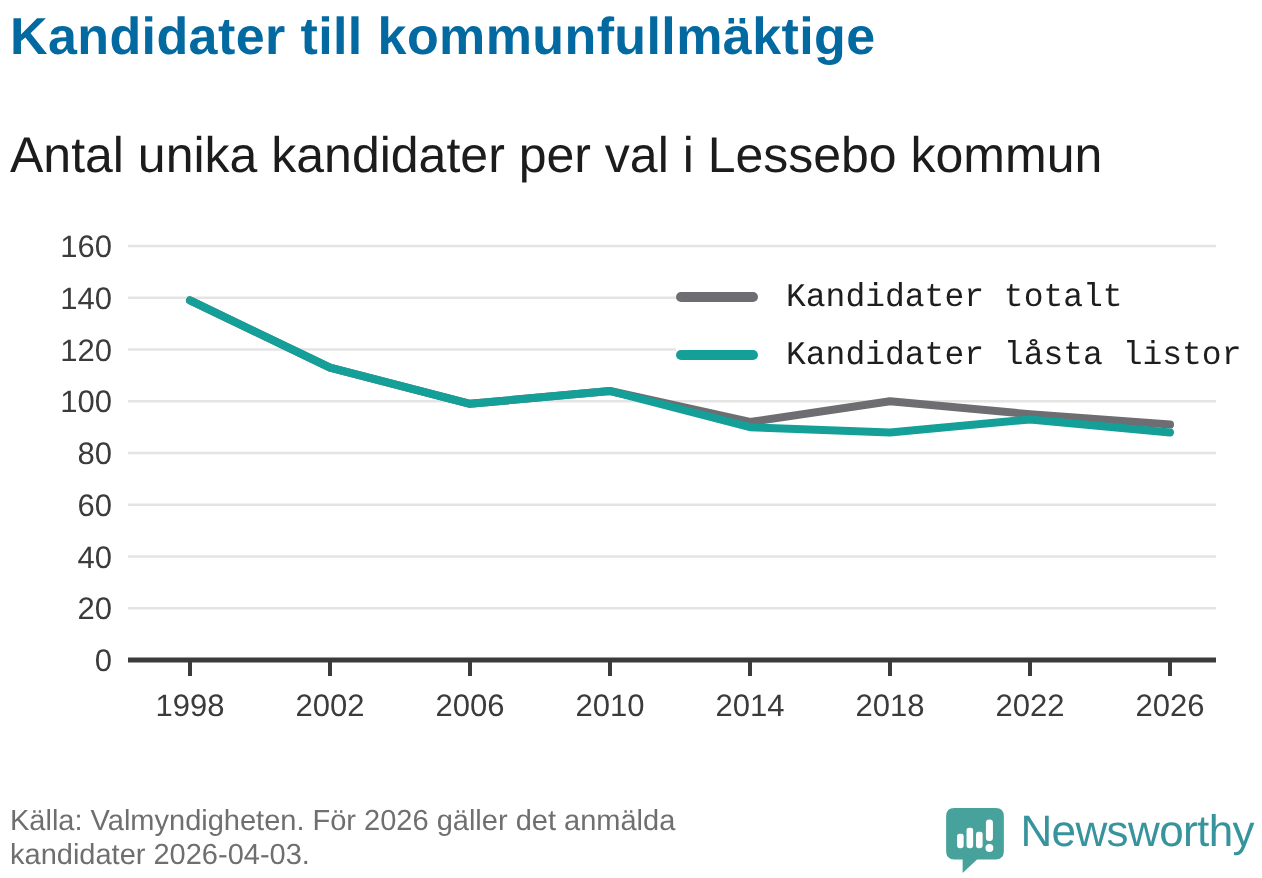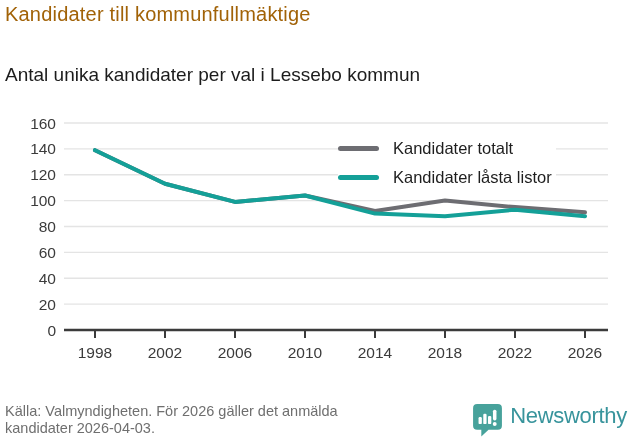--- a/index.html
+++ b/index.html
@@ -8,44 +8,45 @@
   .page {
     position: relative;
     width: 631px;
     height: 439px;
     background: #ffffff;
     overflow: hidden;
   }
   .title {
     position: absolute;
     left: 5px; top: 3px;
-    font-size: 20px;
-    font-weight: 400;
-    color: #a16207;
+    font-size: 26px;
+    font-weight: 700;
+    color: #0369a1;
     letter-spacing: 0.2px;
   }
   .subtitle {
     position: absolute;
     left: 5px; top: 64px;
-    font-size: 19px;
+    font-size: 25px;
     font-weight: 400;
     color: #1c1c1c;
   }
   .chart-wrap {
     position: absolute;
     left: 0; top: 110px;
     width: 631px; height: 268px;
   }
   #chart-svg { display: block; }
   .legend {
     position: absolute;
     left: 338px;
     top: 23px;
     background: #ffffff;
     padding: 1px 4px 1px 0;
+    font-family: Liberation Mono, monospace;
   }
   .legend-row {
     display: flex;
     align-items: center;
     height: 29px;
     gap: 14px;
     cursor: default;
   }
   .legend-swatch {
     width: 41px;

